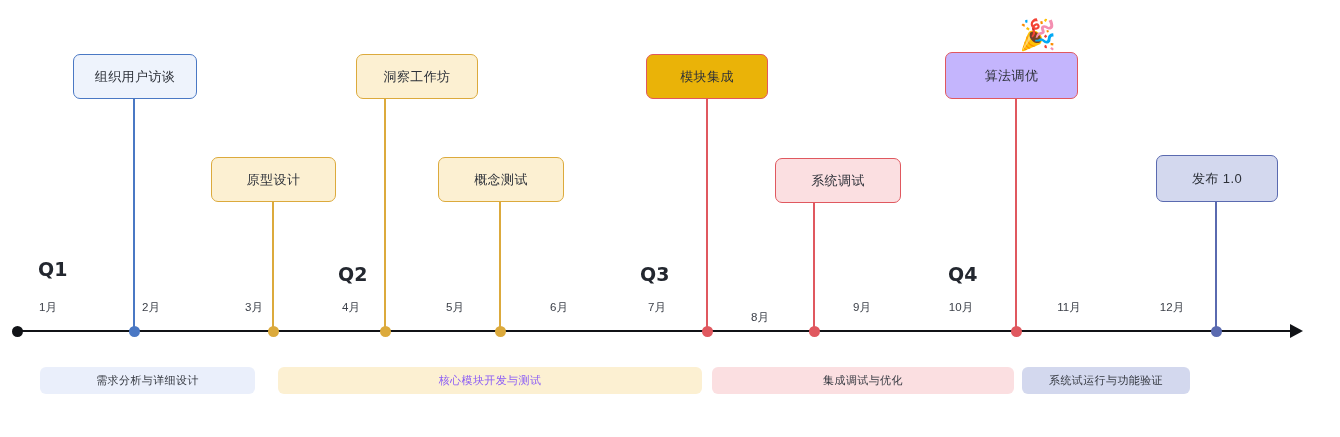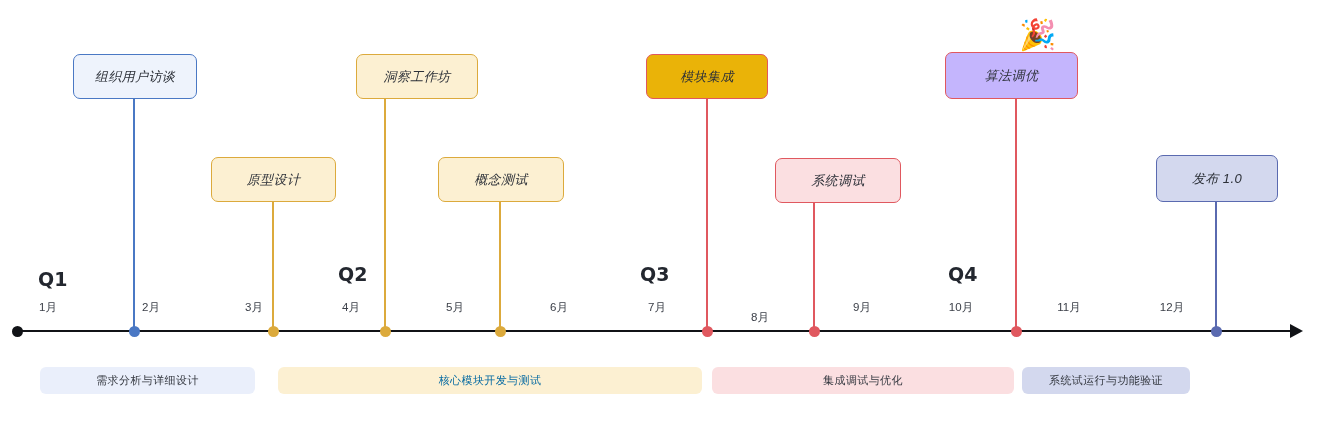--- a/index.html
+++ b/index.html
@@ -29,21 +29,20 @@
     border-style: solid;
     display: flex;
     align-items: center;
     justify-content: center;
     font-size: 13px;
     line-height: 1;
     letter-spacing: 0.4px;
     color: #2c3038;
     white-space: nowrap;
     z-index: 4;
-    font-style: italic;
   }
   .milestone .m-label {
     display: block;
   }
 
   
   .connector {
     position: absolute;
     width: 1.6px;
     z-index: 2;
@@ -163,21 +162,21 @@
       <div class="milestone" style="left: 945px; top: 52px; width: 133px; height: 47px; background: #c4b5fd; border-color: rgb(224, 88, 95);">
         <span class="m-label">算法调优</span>
       </div>
       <div class="emoji-badge" style="left: 1019.5px; top: 20px;">🎉</div>
       <div class="milestone" style="left: 1156px; top: 155px; width: 122px; height: 47px; background: rgb(211, 216, 238); border-color: rgb(90, 106, 176);">
         <span class="m-label">发布 1.0</span>
       </div>
     </div>
 
   <div id="quarters">
-      <div class="quarter-label" style="left: 38px; top: 268px;">Q1</div>
+      <div class="quarter-label" style="left: 38px; top: 258px;">Q1</div>
       <div class="quarter-label" style="left: 338px; top: 263px;">Q2</div>
       <div class="quarter-label" style="left: 640px; top: 263px;">Q3</div>
       <div class="quarter-label" style="left: 948px; top: 263px;">Q4</div>
     </div>
 
   <div id="months">
       <div class="month-label" style="left: 48px; top: 300px;">1月</div>
       <div class="month-label" style="left: 151px; top: 300px;">2月</div>
       <div class="month-label" style="left: 254px; top: 300px;">3月</div>
       <div class="month-label" style="left: 351px; top: 300px;">4月</div>
@@ -205,21 +204,21 @@
       <div class="node-dot" style="left: 701.5px; top: 325.5px; background: rgb(224, 88, 95);"></div>
       <div class="node-dot" style="left: 808.5px; top: 325.5px; background: rgb(224, 88, 95);"></div>
       <div class="node-dot" style="left: 1010.5px; top: 325.5px; background: rgb(224, 88, 95);"></div>
       <div class="node-dot" style="left: 1210.5px; top: 325.5px; background: rgb(90, 106, 176);"></div>
     </div>
 
   <div id="phases">
       <div class="phase-bar" style="left: 40px; top: 367px; width: 215px; height: 27px; background: rgb(234, 239, 251); color: rgb(51, 55, 63);">
         <span>需求分析与详细设计</span>
       </div>
-      <div class="phase-bar" style="left: 278px; top: 367px; width: 424px; height: 27px; background: rgb(252, 240, 210); color: #0369a1;">
+      <div class="phase-bar" style="left: 278px; top: 367px; width: 424px; height: 27px; background: rgb(252, 240, 210); color: #8b5cf6;">
         <span>核心模块开发与测试</span>
       </div>
       <div class="phase-bar" style="left: 712px; top: 367px; width: 302px; height: 27px; background: rgb(251, 223, 225); color: rgb(51, 55, 63);">
         <span>集成调试与优化</span>
       </div>
       <div class="phase-bar" style="left: 1022px; top: 367px; width: 168px; height: 27px; background: rgb(211, 216, 238); color: rgb(51, 55, 63); text-align: center;">
         <span>系统试运行与功能验证</span>
       </div>
     </div>
 

